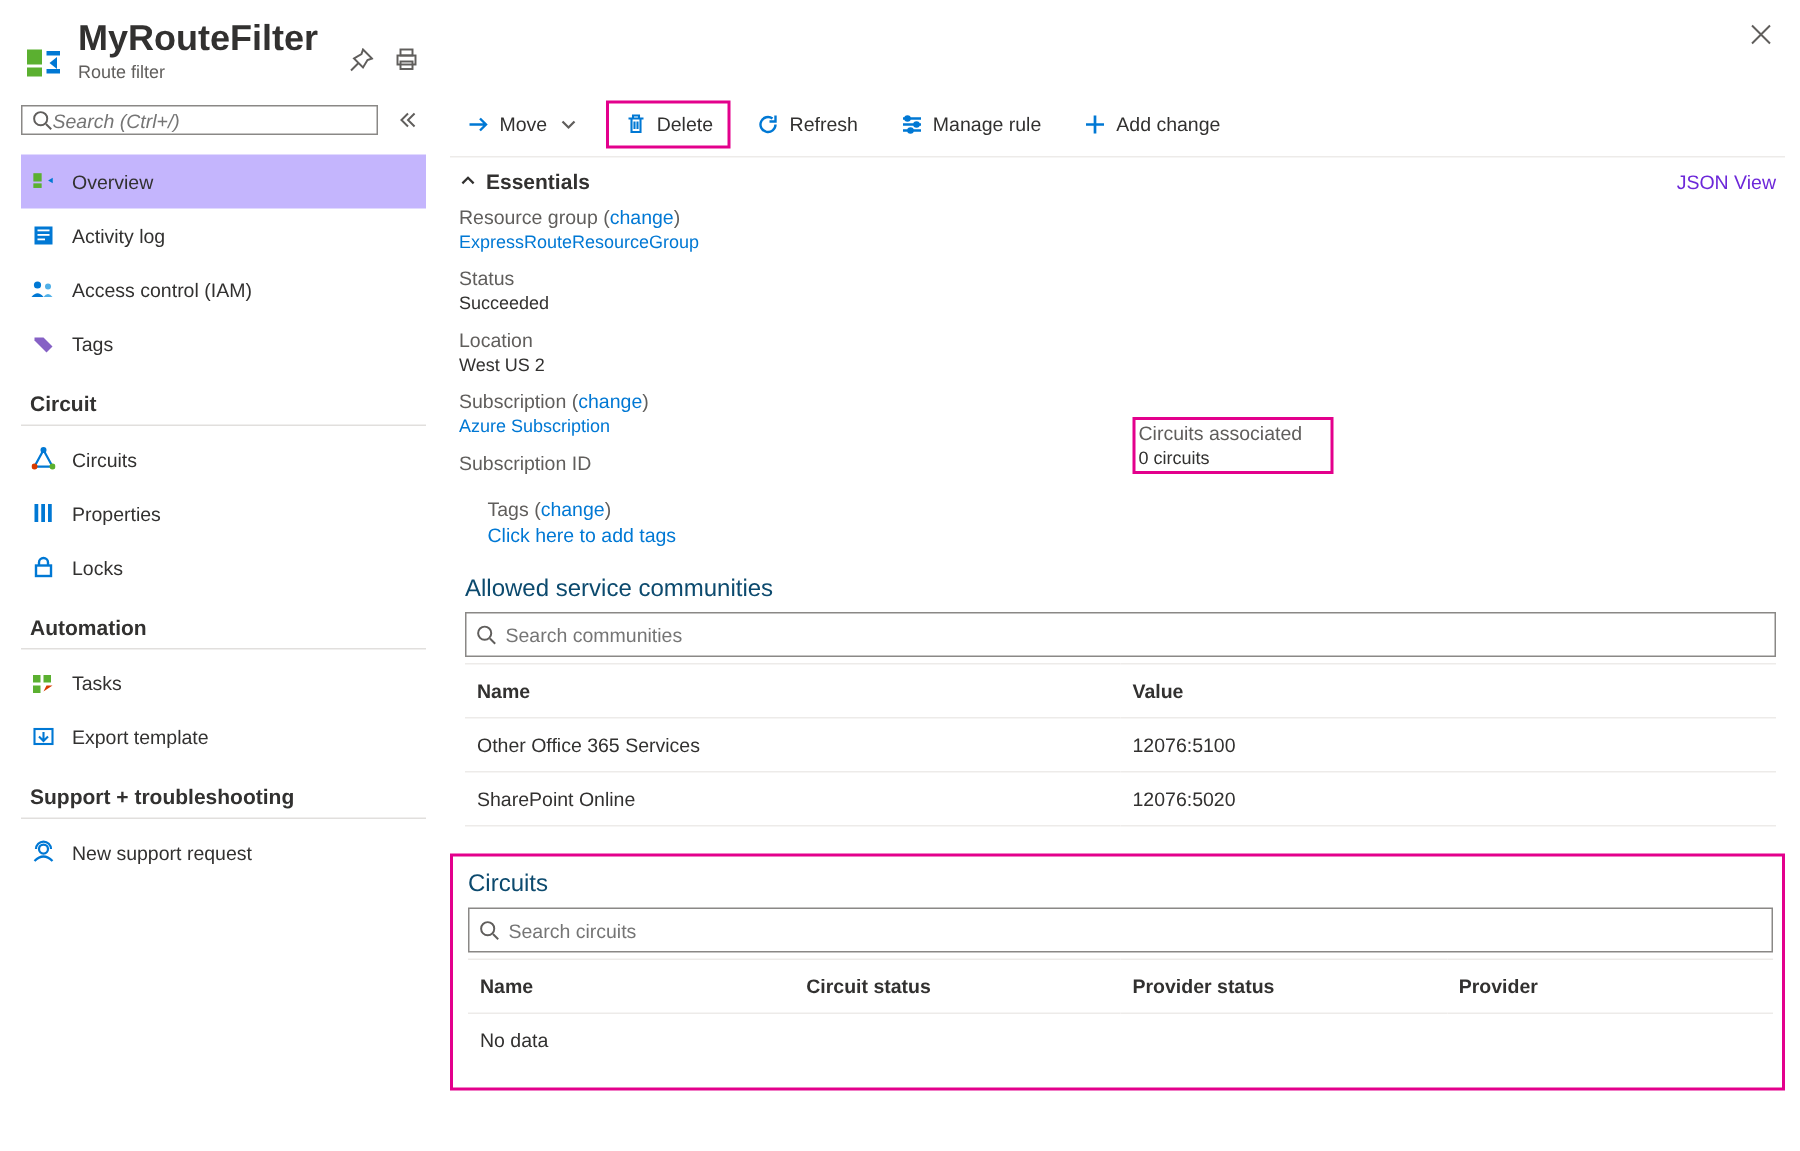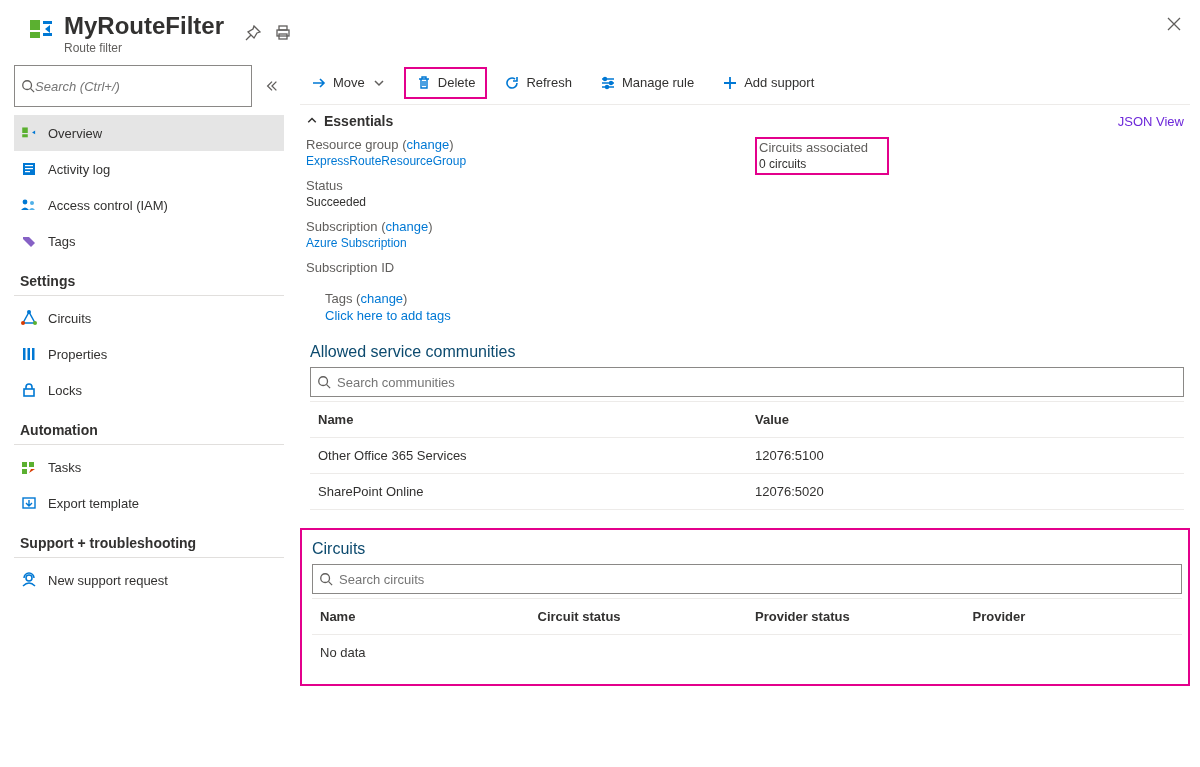--- a/index.html
+++ b/index.html
@@ -1,53 +1,53 @@
 <!DOCTYPE html>
 <html><head>
 <meta charset="utf-8">
 <style>
   * { box-sizing: border-box; margin: 0; padding: 0; }
   body { font-family: "Segoe UI", Arial, sans-serif; font-size: 13px; color: #323130; background: #fff; }
   .page { width: 1200px; height: 767px; position: relative; overflow: hidden; }
 
   
-  .header { display: flex; align-items: flex-start; padding: 12px 16px 6px 16px; margin-left: 12px; }
+  .header { display: flex; align-items: flex-end; padding: 12px 16px 6px 16px; }
   .header-icon { width: 26px; height: 26px; margin-right: 10px; margin-top: 4px; }
   .header-icon svg { width: 26px; height: 26px; }
   .header-titles { flex: 0 0 auto; }
   .header-title { font-size: 24px; font-weight: 600; color: #323130; }
   .header-subtitle { font-size: 12px; color: #605e5c; margin-top: 1px; }
   .header-actions { margin-left: 14px; display: flex; align-items: center; margin-top: 6px; }
   .hdr-btn { width: 30px; height: 30px; display: flex; align-items: center; justify-content: center; cursor: pointer; color: #605e5c; }
   .close-btn { position: absolute; top: 14px; right: 18px; font-size: 20px; color: #605e5c; cursor: pointer; }
 
   
   .body { display: flex; height: calc(100% - 60px); }
   .sidebar { width: 292px; padding: 4px 8px 0 14px; }
   .search-row { display: flex; align-items: center; gap: 8px; margin-bottom: 8px; }
-  .search-box { flex: 1; display: flex; align-items: center; border: 1px solid #8a8886; height: 42px; padding: 0 6px; }
+  .search-box { flex: 1; display: flex; align-items: center; border: 1px solid #8a8886; height: 20px; padding: 0 6px; }
   .search-box input { border: none; outline: none; flex: 1; font-size: 13px; color: #605e5c; font-style: italic; background: transparent; }
   .nav-item { display: flex; align-items: center; height: 36px; padding: 0 6px; cursor: pointer; gap: 10px; }
-  .nav-item.selected { background: #e5e5e5; }
+  .nav-item.selected { background: #c4b5fd; }
   .nav-item .nav-icon { width: 18px; display:flex; align-items:center; justify-content:center; }
   .nav-section { font-weight: 600; font-size: 14px; padding: 14px 6px 6px 6px; border-bottom: 1px solid #e1dfdd; margin-bottom: 4px; }
 
   
   .main { flex: 1; padding: 0 10px 0 8px; overflow: hidden; }
   .toolbar { display: flex; align-items: center; gap: 6px; height: 44px; border-bottom: 1px solid #edebe9; }
   .tbtn { display: flex; align-items: center; gap: 6px; height: 32px; padding: 0 10px; cursor: pointer; color: #323130; border: 1.5px solid transparent; }
   .tbtn svg { width: 16px; height: 16px; }
   .tbtn.blue-icon svg { color:#0078d4; }
   .highlight-red { border: 2.5px solid #e3008c; }
   .highlight-red-box { border: 2.5px solid #e3008c; }
 
   .essentials-hdr { display: flex; align-items: center; padding: 8px 6px; }
   .essentials-hdr .chev { margin-right: 6px; }
   .essentials-hdr .json-view { margin-left: auto; color: #6d28d9; cursor: pointer; }
-  .essentials-body { display: flex; padding: 0 6px; gap: 20px; }
+  .essentials-body { display: flex; padding: 0 6px; gap: 20px; align-items: flex-end; }
   .ess-col { flex: 1; }
   .ess-row { margin-bottom: 10px; }
   .ess-label { color: #605e5c; font-size: 13px; }
   .ess-value { font-size: 12px; margin-top: 2px; }
   .link { color: #0078d4; cursor: pointer; }
   .ess-paren { color:#605e5c; }
 
   .tags-row { padding: 6px; margin-left: 19px; }
 
   .section-title { font-size: 16px; padding: 14px 6px 6px 10px; color:#0c4a6e; }
@@ -151,21 +151,21 @@
       </div>
       <div class="nav-item">
         <span class="nav-icon">
             <svg width="16" height="16" viewBox="0 0 16 16">
               <path d="M2 4 L8 4 L14 10 L10 14 L2 6 Z" fill="#8661c5"></path>
             </svg>
           </span>
         <span>Tags</span>
       </div>
 
-      <div class="nav-section">Settings</div>
+      <div class="nav-section">Circuit</div>
       <div class="nav-item">
         <span class="nav-icon">
             <svg width="16" height="16" viewBox="0 0 16 16">
               <path d="M2 13 L8 2 L14 13 Z" fill="none" stroke="#0078d4" stroke-width="1.5"></path>
               <circle cx="2" cy="13" r="2" fill="#d83b01"></circle>
               <circle cx="14" cy="13" r="2" fill="#5bb030"></circle>
               <circle cx="8" cy="2" r="2" fill="#0078d4"></circle>
             </svg>
           </span>
         <span>Circuits</span>
@@ -255,41 +255,45 @@
               <circle cx="5" cy="4" r="1.4" fill="#0078d4"></circle>
               <circle cx="11" cy="8" r="1.4" fill="#0078d4"></circle>
               <circle cx="7" cy="12" r="1.4" fill="#0078d4"></circle>
             </svg>
           <span>Manage rule</span>
         </div>
         <div class="tbtn blue-icon">
           <svg viewBox="0 0 16 16" stroke="#0078d4" stroke-width="1.8" fill="none">
               <path d="M8 2 v12 M2 8 h12"></path>
             </svg>
-          <span>Add support</span>
+          <span>Add change</span>
         </div>
       </div>
 
       <div class="essentials-hdr">
         <span class="chev"><svg width="12" height="12" viewBox="0 0 16 16" stroke="#323130" stroke-width="2" fill="none">
               <path d="M3 11 l5 -5 l5 5"></path>
             </svg></span>
         <span style="font-weight:600;font-size:14px">Essentials</span>
         <span class="json-view">JSON View</span>
       </div>
       <div class="essentials-body">
         <div class="ess-col">
           <div class="ess-row">
             <span class="ess-label">Resource group</span>
             <span class="ess-paren"> (</span><span class="link">change</span><span class="ess-paren">)</span>
             <div class="ess-value link">ExpressRouteResourceGroup</div>
           </div>
           <div class="ess-row">
             <div class="ess-label">Status</div>
             <div class="ess-value">Succeeded</div>
+          </div>
+          <div class="ess-row">
+            <div class="ess-label">Location</div>
+            <div class="ess-value">West US 2</div>
           </div>
           <div class="ess-row">
             <span class="ess-label">Subscription</span>
             <span class="ess-paren"> (</span><span class="link">change</span><span class="ess-paren">)</span>
             <div class="ess-value link">Azure Subscription</div>
           </div>
           <div class="ess-row">
             <div class="ess-label">Subscription ID</div>
           </div>
         </div>

